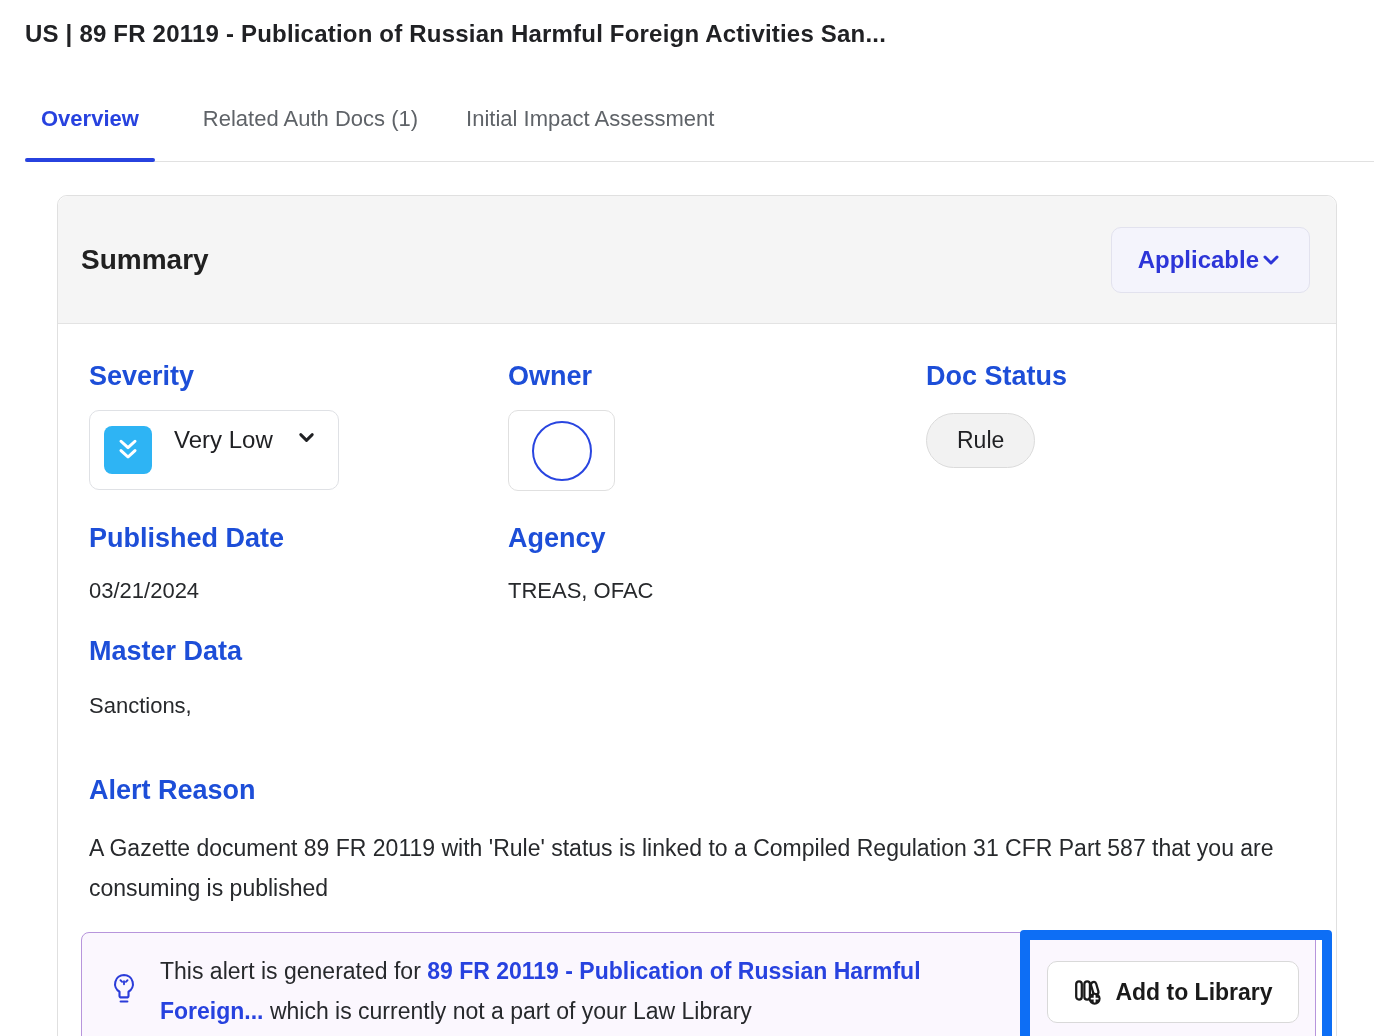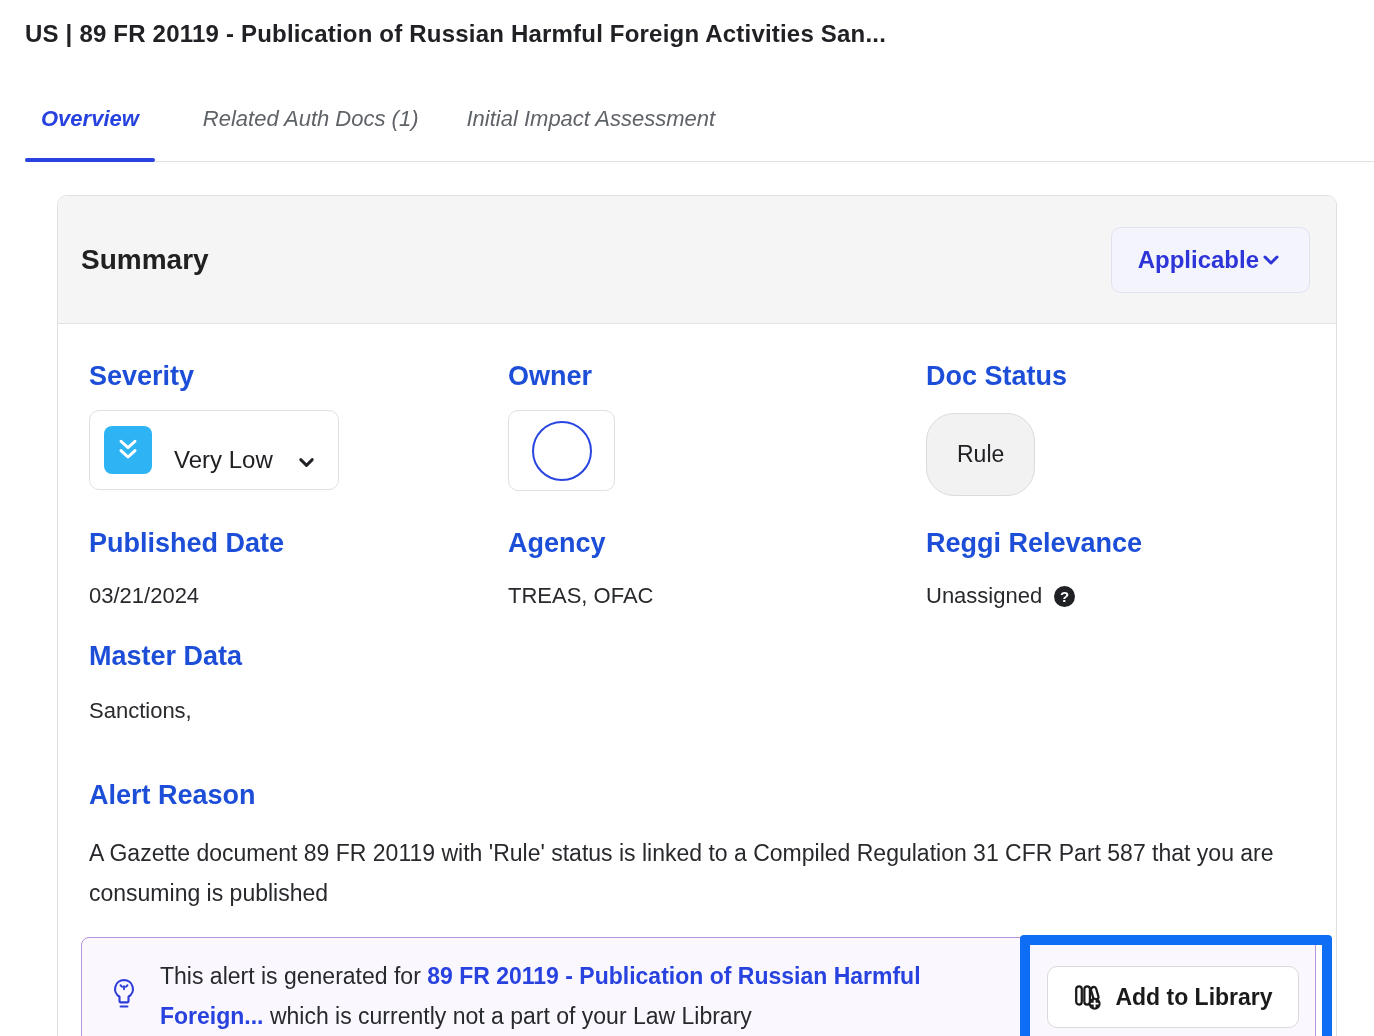--- a/index.html
+++ b/index.html
@@ -15,21 +15,20 @@
     font-size: 24px; font-weight: 600; line-height: 44px;
     white-space: nowrap; overflow: hidden;
     color: #202124; letter-spacing: 0.2px;
   }
 
   
   .tabbar {
     margin: 50px 0 16px 25px;
     display: flex; align-items: flex-end; gap: 48px;
     border-bottom: 1px solid #e1e1e1;
-    font-style: italic;
   }
   .tab {
     font-size: 22px; color: #5f6368; padding: 0 0 29px 0;
     position: relative; cursor: pointer; white-space: nowrap;
   }
   .tab.active { color: #2742df; font-weight: 600; padding: 0 16px 29px 16px; }
   .tab.active::after {
     content: ""; position: absolute; left: 0; right: 0; bottom: -1px;
     height: 4px; background: #2742df; border-radius: 2px;
   }
@@ -62,21 +61,21 @@
   .field-label { font-size: 27px; font-weight: 700; color: #1d4ed8; }
   .field-value { font-size: 22px; color: #27292c; }
 
   .row-a { margin-bottom: 32px; }
   .row-a .field-label { margin-bottom: 18px; }
   .row-b { margin-bottom: 32px; }
   .row-b .field-label { margin-bottom: 24px; }
 
   
   .severity-control {
-    display: inline-flex; align-items: flex-end; gap: 22px;
+    display: inline-flex; align-items: flex-start; gap: 22px;
     border: 1px solid #dfe1e5; border-radius: 10px;
     background: #fff; padding: 15px 20px 15px 14px; cursor: pointer;
   }
   .severity-icon {
     width: 48px; height: 48px; border-radius: 8px;
     background: #2eb4f4; display: flex; align-items: center; justify-content: center;
   }
   .severity-text { font-size: 24px; color: #202124; }
   .caret { display: inline-flex; color: #202124; }
 
@@ -87,21 +86,21 @@
     display: flex; align-items: center; justify-content: center;
     background: #fff; cursor: pointer;
   }
   .owner-circle {
     width: 60px; height: 60px; border-radius: 50%;
     border: 2px solid #2945e0; background: #fff;
   }
 
   
   .status-pill {
-    display: inline-block; padding: 27px 30px;
+    display: inline-block; padding: 13px 30px;
     background: #f2f2f2; border: 1px solid #dbdbdb; border-radius: 28px;
     font-size: 23px; color: #202124; margin-top: 3px;
   }
 
   
   .reggi-value { display: inline-flex; align-items: center; gap: 12px; }
   .help-badge {
     width: 21px; height: 21px; border-radius: 50%;
     background: #202124; color: #ffffff;
     font-size: 15px; font-weight: 700; line-height: 21px; text-align: center;
@@ -202,27 +201,20 @@
 
     <div class="field-grid row-b">
       <div>
         <div class="field-label">Published Date</div>
         <div class="field-value">03/21/2024</div>
       </div>
       <div>
         <div class="field-label">Agency</div>
         <div class="field-value">TREAS, OFAC</div>
       </div>
-      <div>
-        <div class="field-label">Reggi Relevance</div>
-        <div class="field-value reggi-value">
-          <span>Unassigned</span>
-          <span class="help-badge">?</span>
-        </div>
-      </div>
     </div>
 
     <div class="master-block">
       <div class="field-label">Master Data</div>
       <div class="field-value">Sanctions,</div>
     </div>
 
     <div class="reason-block">
       <div class="field-label">Alert Reason</div>
       <div class="reason-text">A Gazette document 89 FR 20119 with 'Rule' status is linked to a Compiled Regulation 31 CFR Part 587 that you are consuming is published</div>

